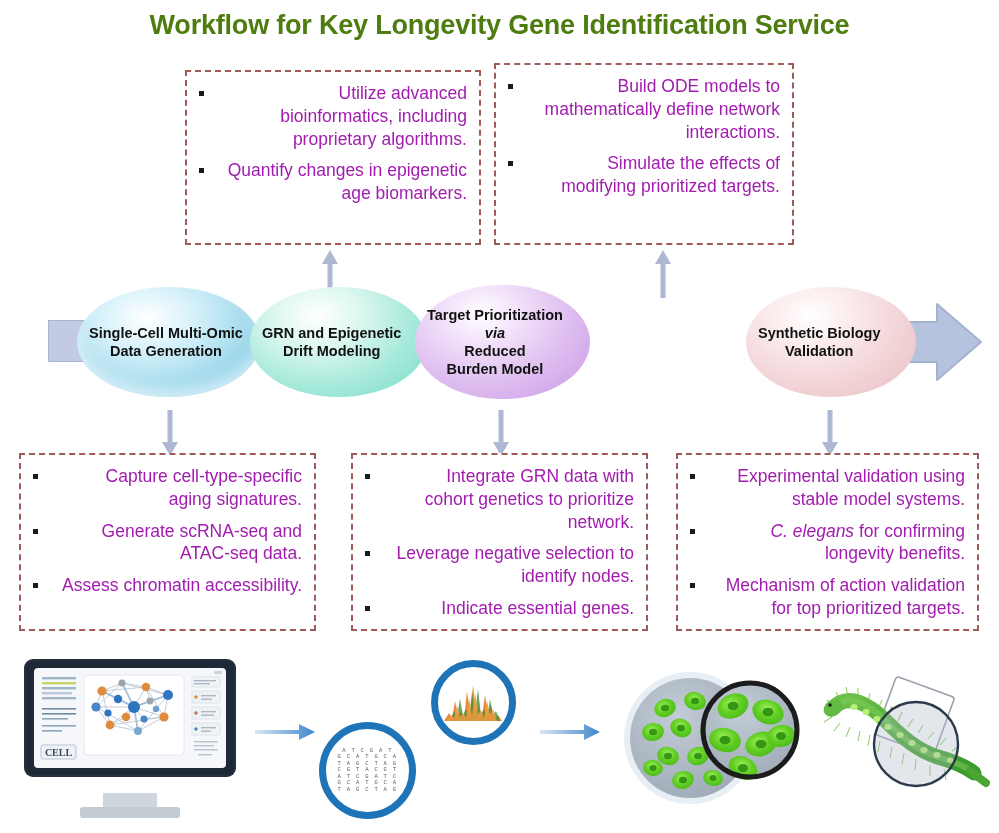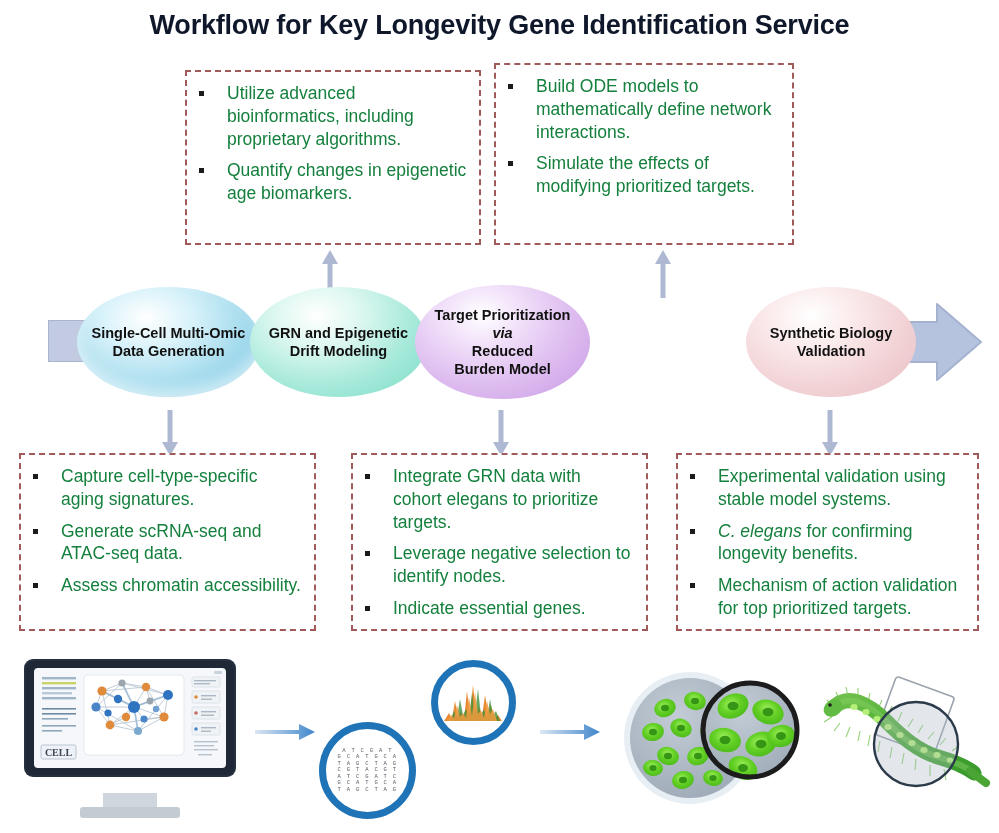--- a/index.html
+++ b/index.html
@@ -15,61 +15,62 @@
   }
   #stage { position: absolute; inset: 0; }
 
   
   .title {
     position: absolute;
     top: 10px; left: 0; width: 999px;
     text-align: center;
     font-size: 27px;
     font-weight: bold;
-    color: #0f172a;
+    color: #4d7c0f;
     letter-spacing: -0.2px;
   }
 
   
   .box {
     position: absolute;
     border: 2px dashed #a05a5a;
     background: #ffffff;
     box-sizing: border-box;
     padding: 10px 12px 8px 8px;
   }
   .box ul {
     list-style: none;
     margin: 0; padding: 0;
   }
   .box li {
     position: relative;
     padding-left: 32px;
     font-size: 17.5px;
     line-height: 1.30;
-    color: #15803d;
+    color: #a21caf;
     margin-bottom: 9px;
+    text-align: right;
   }
   .box li:last-child { margin-bottom: 0; }
   .box li::before {
     content: "";
     position: absolute;
     left: 4px; top: 9px;
     width: 5px; height: 5px;
     background: #1b1b1b;
   }
   .box li i { font-style: italic; }
 
   
   .ellipse {
     position: absolute;
     border-radius: 50%;
     display: flex;
     align-items: center;
-    justify-content: center;
+    justify-content: flex-start;
     text-align: center;
     font-size: 14.5px;
     font-weight: bold;
     color: #111111;
     line-height: 1.25;
     box-sizing: border-box;
   }
   .ellipse span { display: block; padding: 0 6px; }
   .ellipse .it { }
 
@@ -198,21 +199,21 @@
   <div class="box" style="left:19px; top:453px; width:297px; height:178px;">
     <ul>
       <li>Capture cell-type-specific aging signatures.</li>
       <li>Generate scRNA-seq and ATAC-seq data.</li>
       <li>Assess chromatin accessibility.</li>
     </ul>
   </div>
 
   <div class="box" style="left:351px; top:453px; width:297px; height:178px;">
     <ul>
-      <li>Integrate GRN data with cohort elegans to prioritize targets.</li>
+      <li>Integrate GRN data with cohort genetics to prioritize network.</li>
       <li>Leverage negative selection to identify nodes.</li>
       <li>Indicate essential genes.</li>
     </ul>
   </div>
 
   <div class="box" style="left:676px; top:453px; width:303px; height:178px;">
     <ul>
       <li>Experimental validation using stable model systems.</li>
       <li><i>C. elegans</i> for confirming longevity benefits.</li>
       <li>Mechanism of action validation for top prioritized targets.</li>

